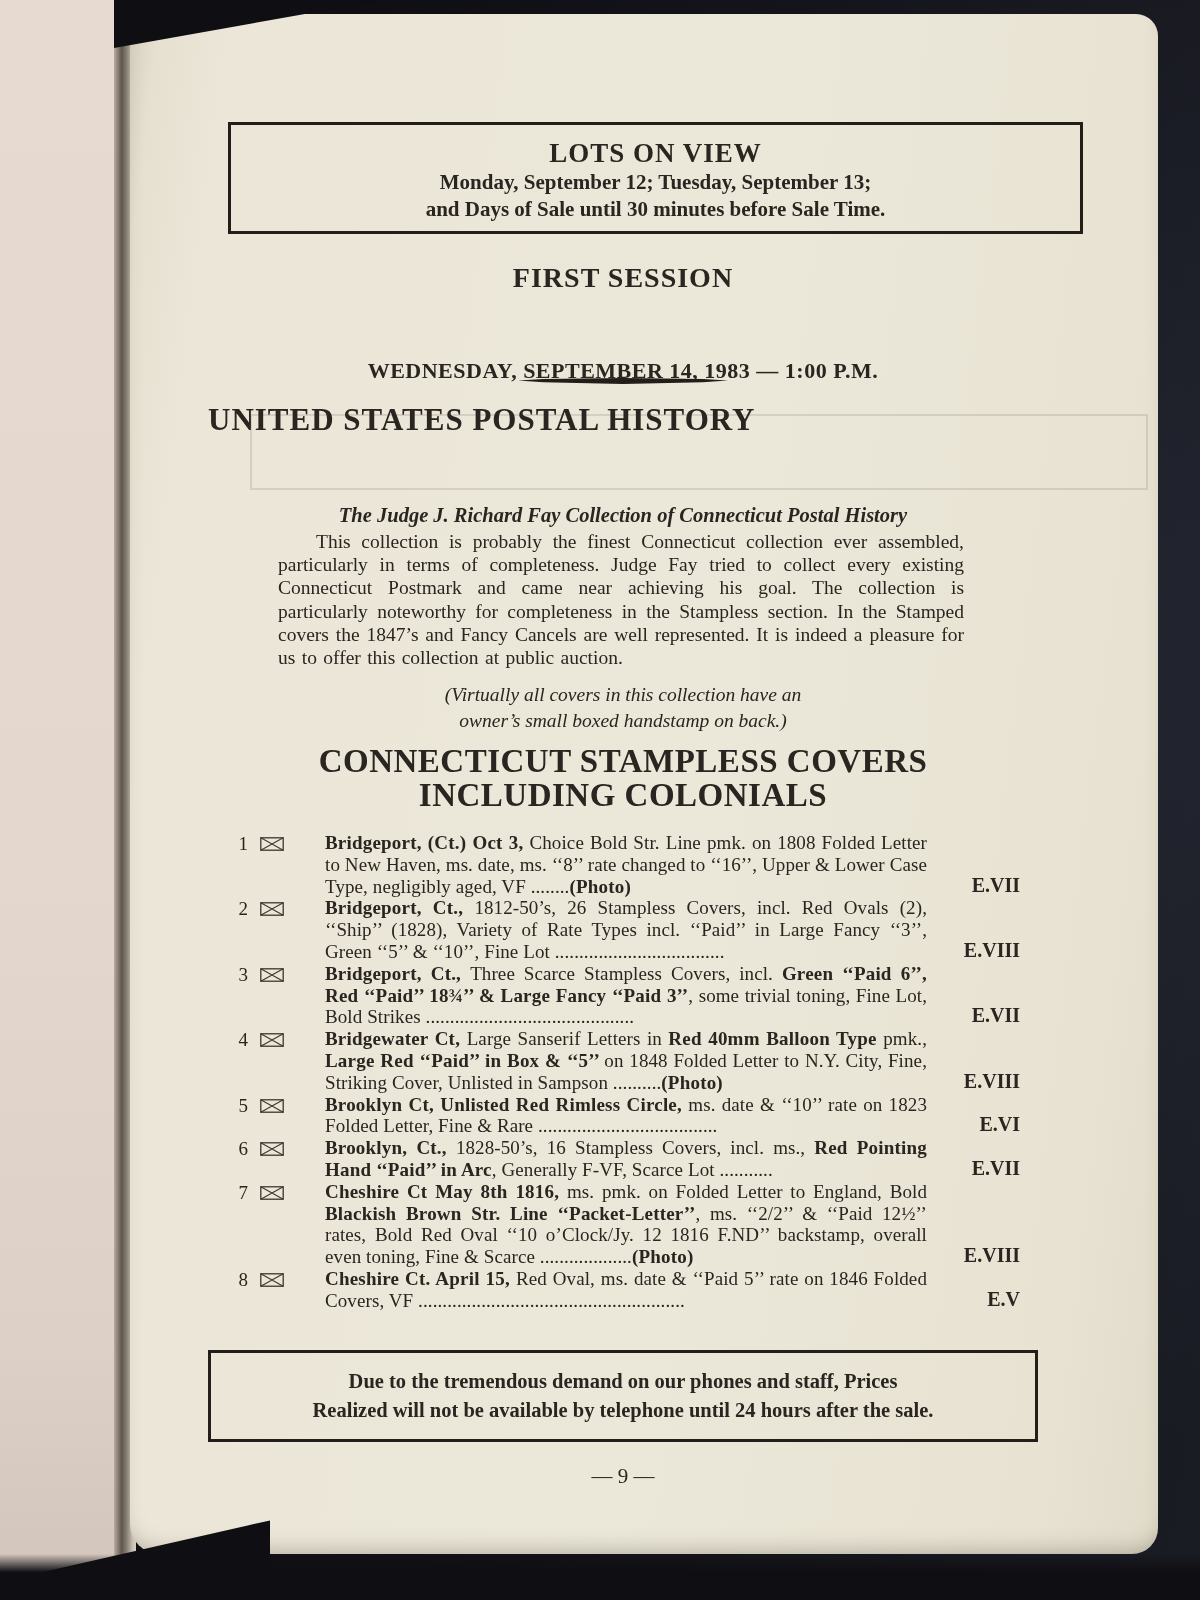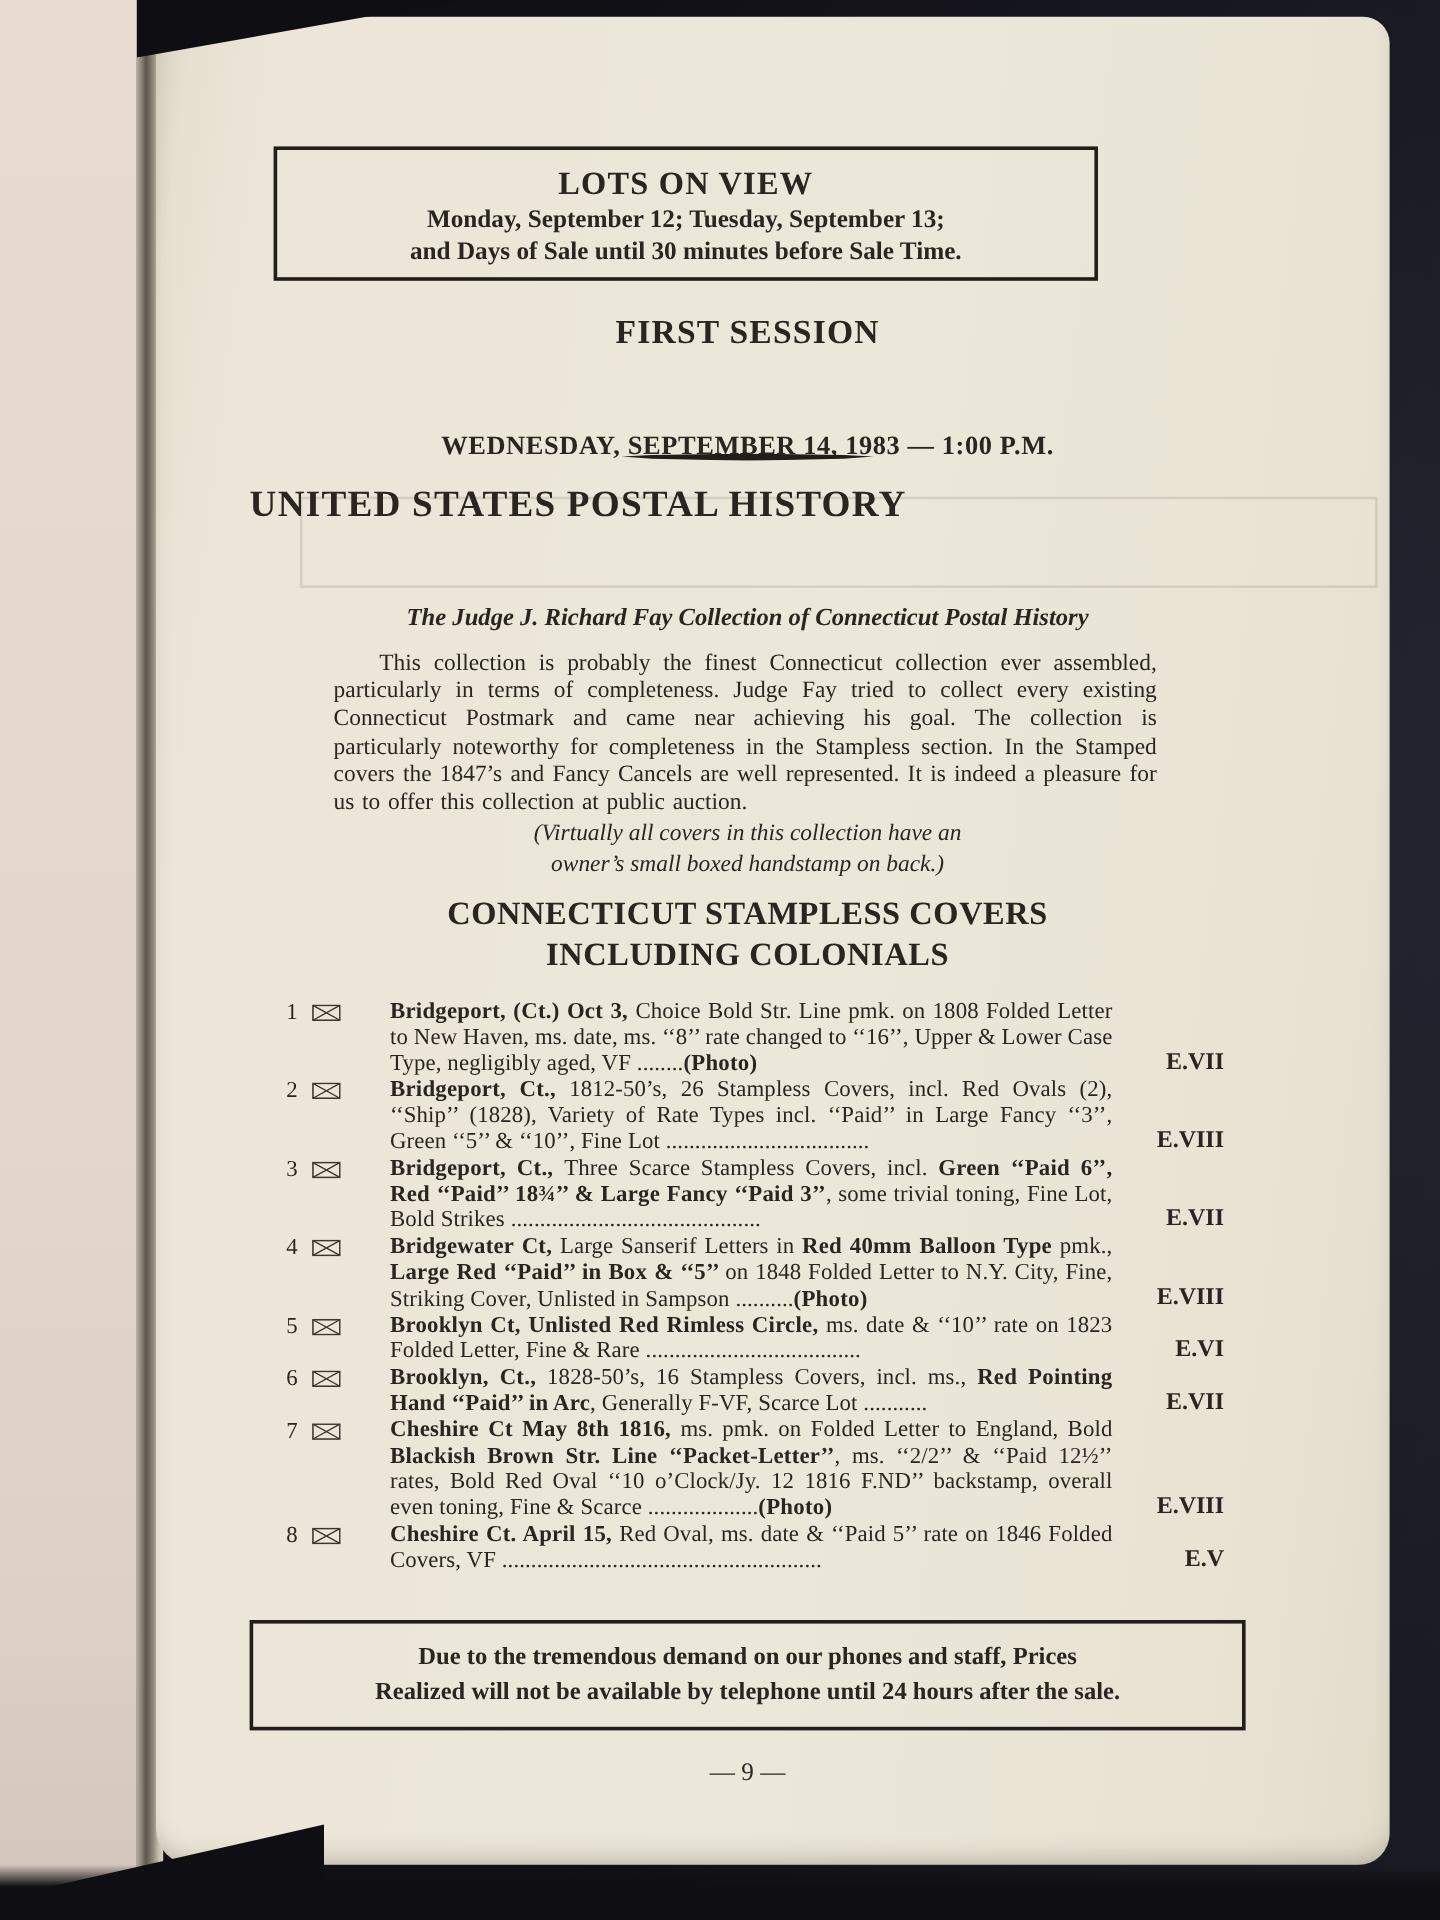--- a/index.html
+++ b/index.html
@@ -44,21 +44,21 @@
 
   
   .bleed-box {
     position:absolute; left:120px; top:400px; width:898px; height:76px;
     border:2px solid rgba(130,125,110,0.22); border-radius:1px;
   }
 
   .content { position:absolute; left:78px; top:0; width:830px; }
 
   .view-box {
-    position:absolute; left:20px; top:108px; width:687px; height:112px;
+    position:absolute; left:20px; top:108px; width:855px; height:112px;
     border:3px solid #221e1a; text-align:center; padding-top:13px;
   }
   .view-box-title { font-weight:bold; font-size:27px; letter-spacing:1px; }
   .view-box-line { font-weight:bold; font-size:21px; line-height:27px; }
   .view-box-line:first-of-type { margin-top:8px; }
 
   .session-title {
     position:absolute; top:248px; width:100%; text-align:center;
     font-weight:bold; font-size:28px; letter-spacing:1px;
   }
@@ -76,29 +76,28 @@
     font-weight:bold; font-size:31px; letter-spacing:1px;
   }
   .collection-subtitle {
     position:absolute; top:490px; width:100%; text-align:center;
     font-weight:bold; font-style:italic; font-size:20.5px;
   }
   .intro {
     position:absolute; top:516px; left:70px; width:686px;
     font-size:19.5px; line-height:23.2px; text-align:justify; text-indent:38px;
     word-spacing:1.5px;
-    margin-top:11px;
   }
   .note {
     position:absolute; top:668px; width:100%; text-align:center;
     font-style:italic; font-size:19.5px; line-height:26px;
   }
   .section-heading {
     position:absolute; top:730px; width:100%; text-align:center;
-    font-weight:bold; font-size:27px; line-height:34px; letter-spacing:0.5px;
+    font-weight:bold; font-size:33px; line-height:34px; letter-spacing:0.5px;
   }
 
   .lots { position:absolute; top:818px; left:0; width:812px; }
   .lot-row { display:flex; align-items:flex-start; }
   .lot-number { width:40px; text-align:right; font-size:19px; line-height:21.8px; padding-top:1px; }
   .lot-icon { width:26px; margin-left:12px; padding-top:5px; flex:none; }
   .lot-icon svg { display:block; }
   .lot-text { width:602px; margin-left:39px; font-size:19px; line-height:21.8px; text-align:justify; letter-spacing:0.1px; }
   .lot-text b { letter-spacing:0.2px; }
   .lot-estimate { flex:1; text-align:right; align-self:flex-end;

